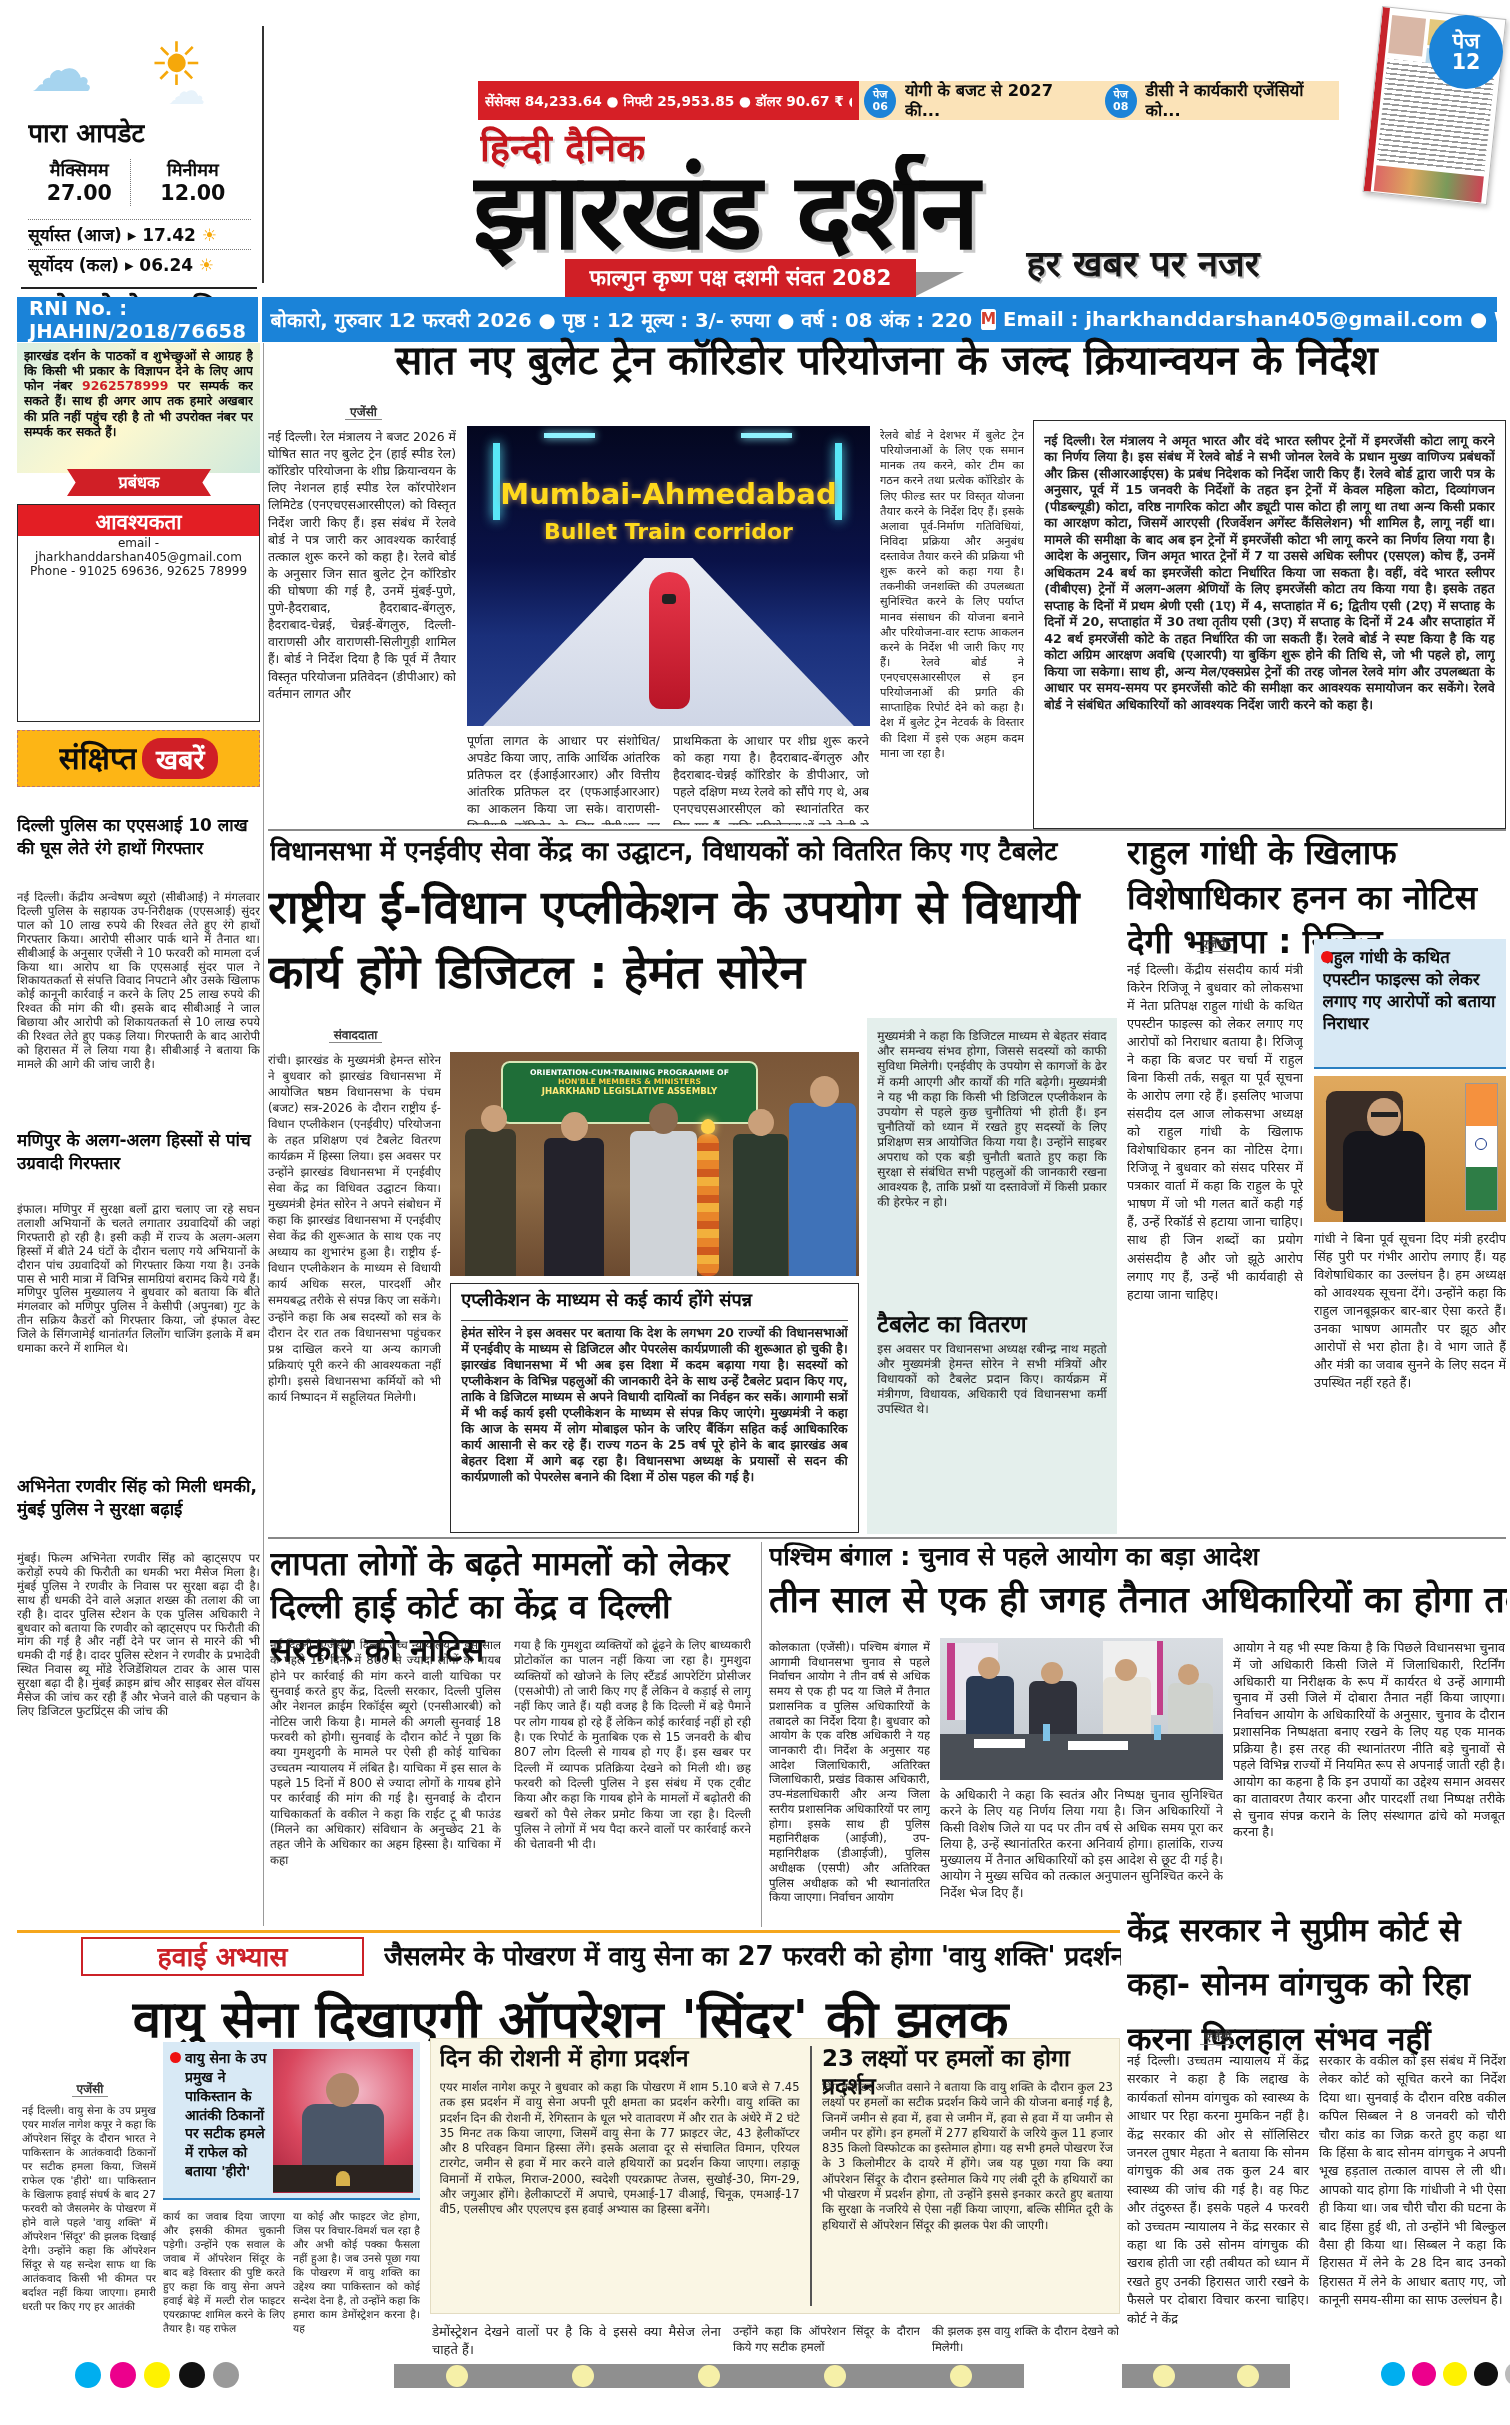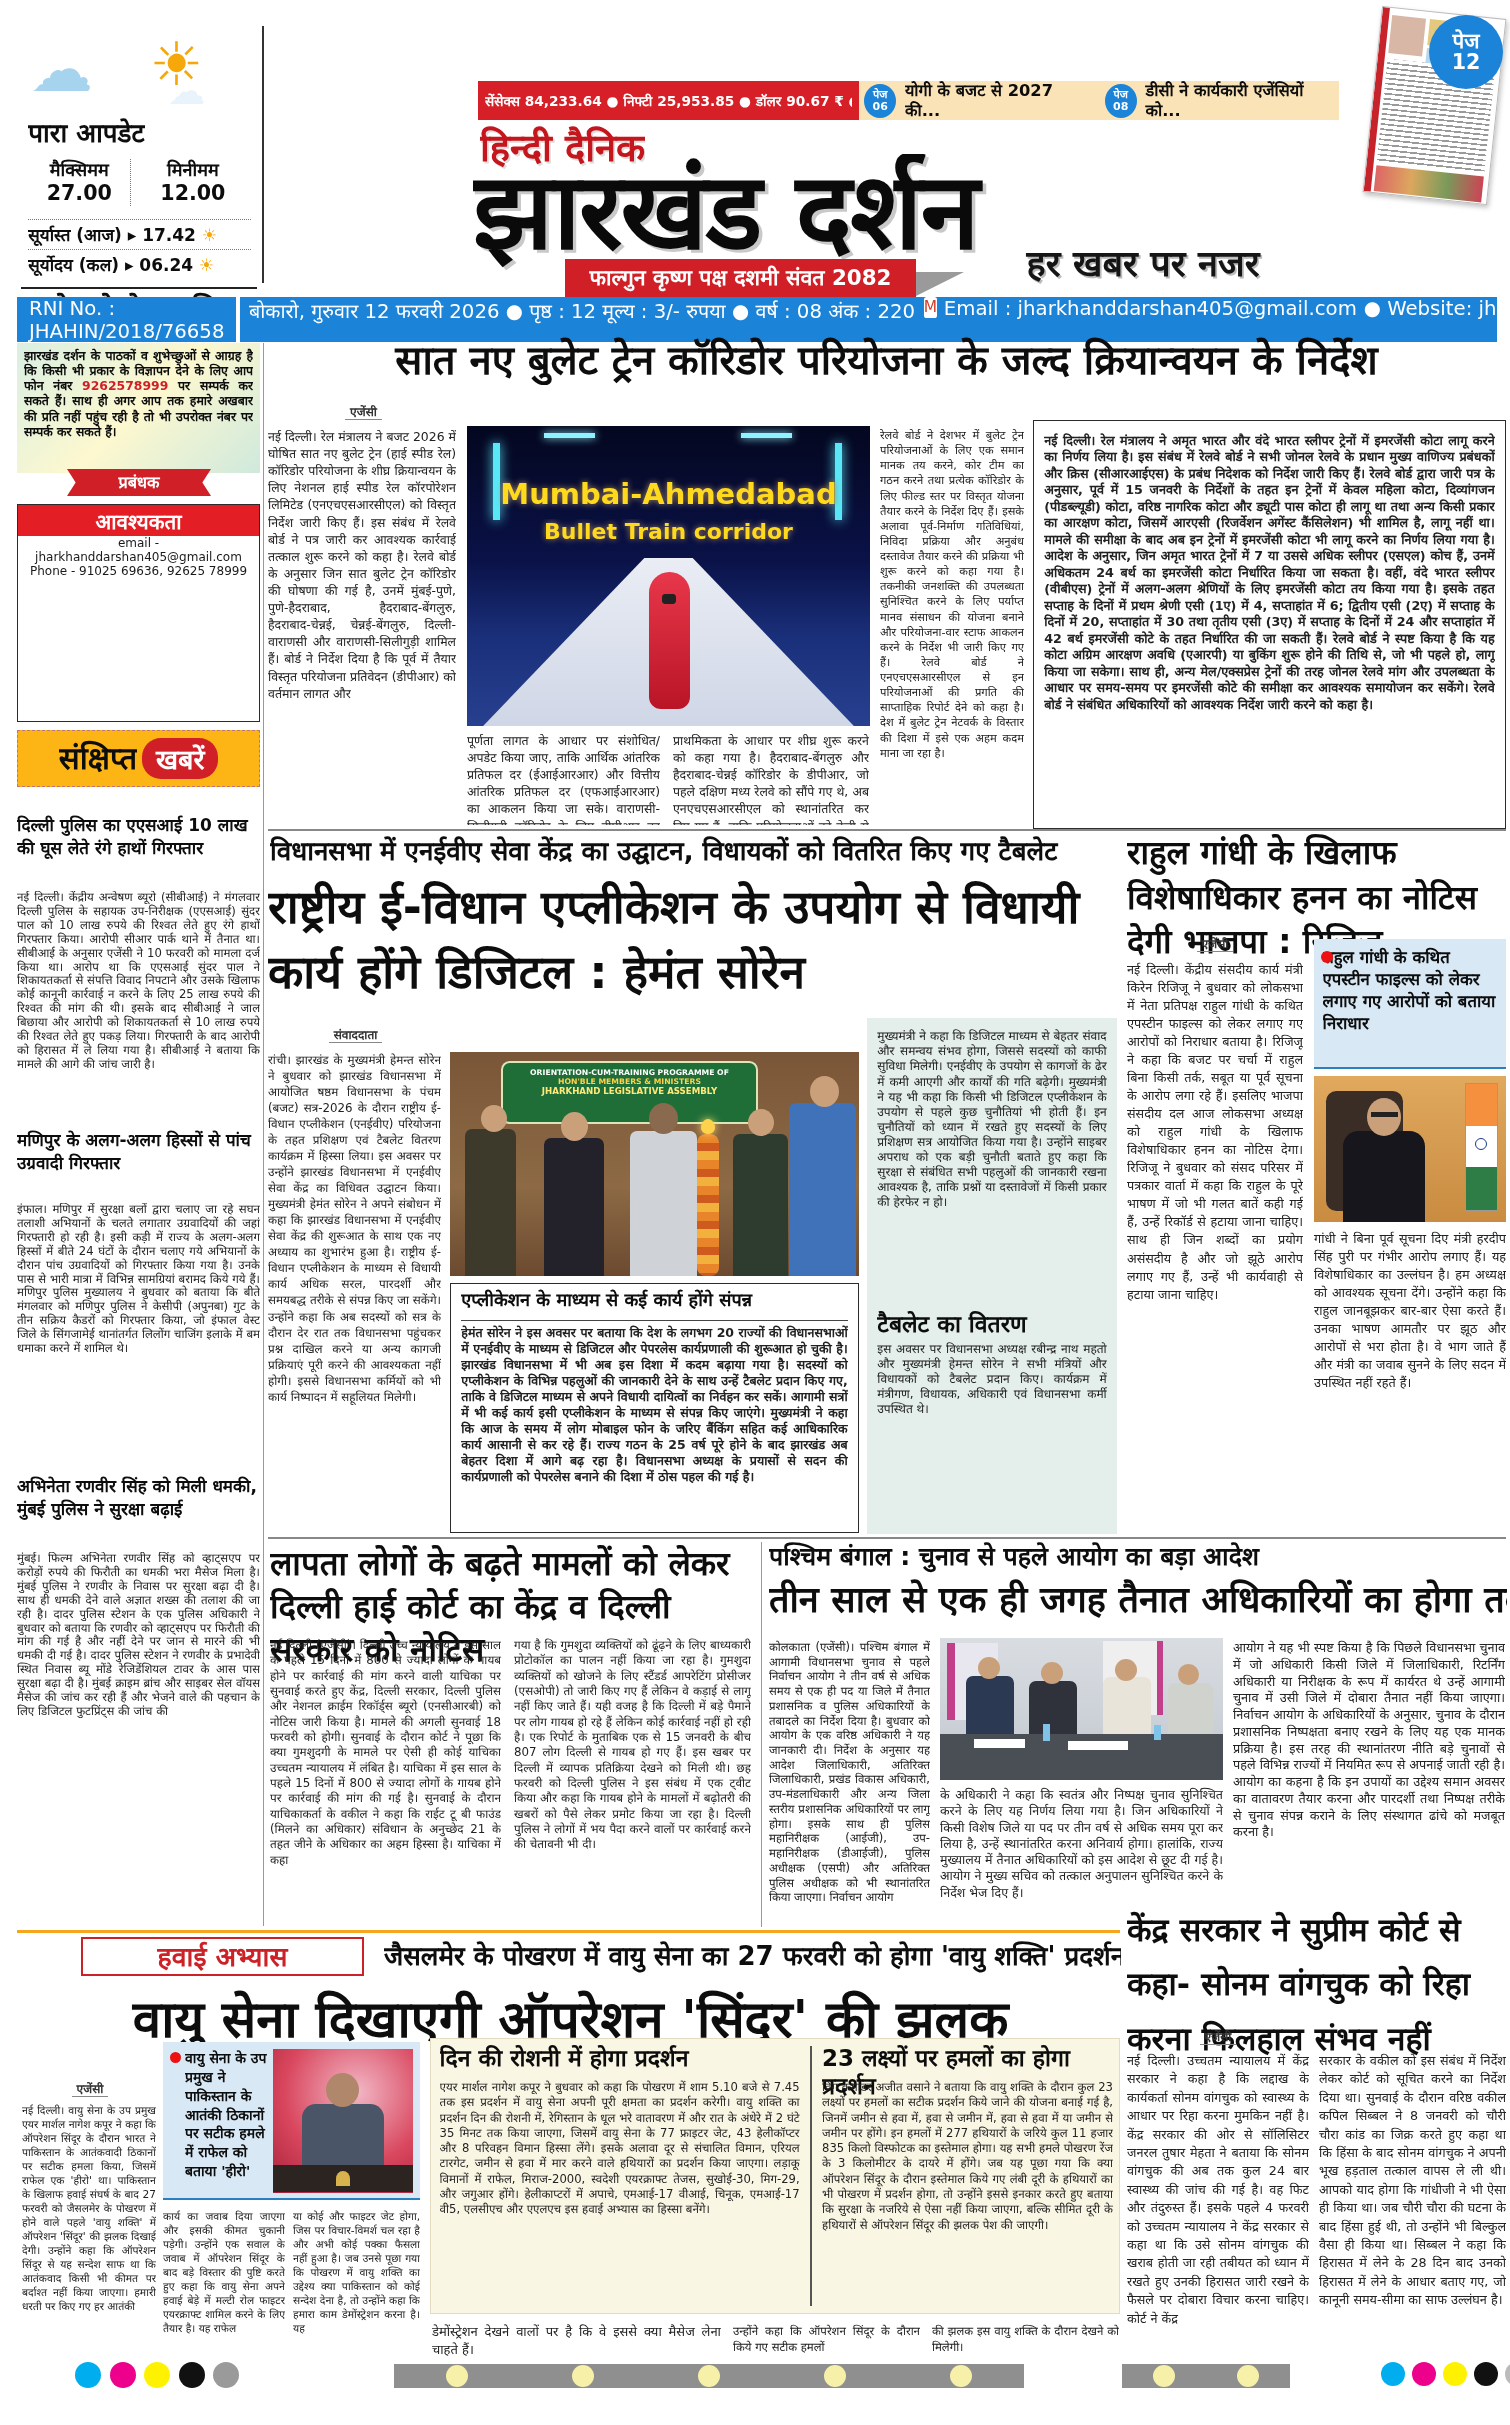--- a/index.html
+++ b/index.html
@@ -80,21 +80,21 @@
   <span>पेज</span>
   <b>12</b>
 </span>
 
 <div class="a hd" style="left:480px;top:125px;font-size:38px;color:#c4161c;text-shadow:1.7px 1.7px 0 #ddd">हिन्दी दैनिक</div>
 <div class="a hd" style="left:473px;top:154px;width:916px;font-size:106px;line-height:1.1;letter-spacing:-1.7px;color:#0a0a0a;text-shadow:3.4px 3.4px 0 #c9c9c9;white-space:nowrap">झारखंड दर्शन</div>
 <div class="a hd" style="left:959px;top:242px;width:368px;font-size:36px;text-align:center;color:#151515;text-shadow:1.7px 1.7px 0 #bbb">हर खबर पर नजर</div>
 <div class="a ribbon" style="left:565px;top:259px;width:351px;height:38px;font-size:21.4px;line-height:38px;clip-path:none">फाल्गुन कृष्ण पक्ष दशमी संवत 2082</div>
 <div class="a" style="left:916px;top:272px;width:0;height:0;border-top:24px solid #9a9a9a;border-right:48px solid transparent"></div>
 
-<div class="a" style="left:17px;top:297px;width:1480px;height:45px;background:#1b83d8;color:#fff;display:flex;font-weight:normal">
+<div class="a" style="left:17px;top:297px;width:1480px;height:45px;background:#1b83d8;color:#fff;display:flex;align-items:center;font-weight:bold">
   <span style="font-size:19.7px;padding:0 12px;border-right:4.3px solid #fff;height:100%;display:flex;align-items:center">RNI No. : JHAHIN/2018/76658</span>
   <span style="font-size:19.7px;padding:0 8.6px;white-space:nowrap">बोकारो, गुरुवार 12 फरवरी 2026 ● पृष्ठ : 12 मूल्य : 3/- रुपया ● वर्ष : 08 अंक : 220</span>
   <span style="width:27px;height:20.6px;background:#fff;border-radius:2.6px;color:#d43f2e;font-size:15.4px;text-align:center;line-height:20.6px;display:inline-block">M</span>
   <span style="font-size:19.7px;padding:0 6.9px;white-space:nowrap">Email : jharkhanddarshan405@gmail.com</span>
   <span style="font-size:19.7px;white-space:nowrap">● Website: jharkhand-darshan.com</span>
 </div>
 
 <div class="a vrule" style="left:263px;top:343px;height:1583px"></div>
 
 <div class="a" style="left:17px;top:343px;width:243px;height:130px;background:linear-gradient(135deg,#d9efe2,#fdf8cf,#cfe9dd);padding:5.1px 6.9px">

